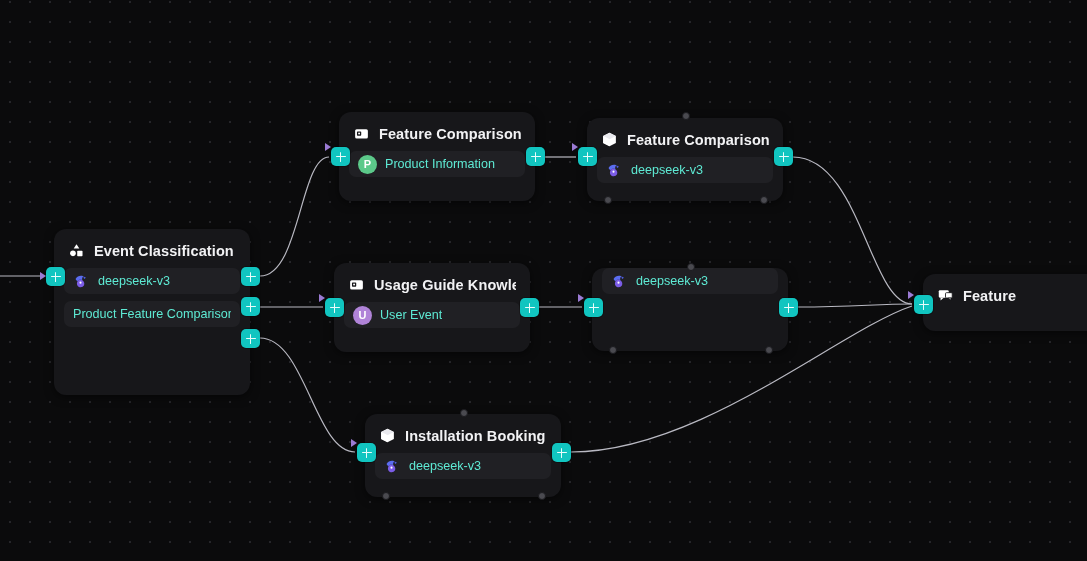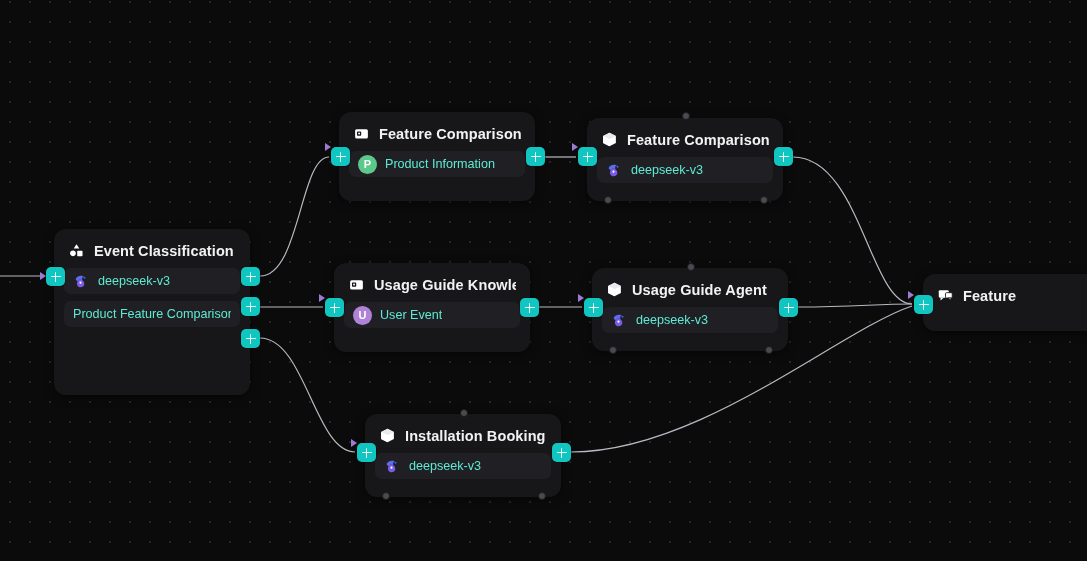--- a/index.html
+++ b/index.html
@@ -231,30 +231,20 @@
           <span class="node-title">Usage Guide Knowle...</span>
         </div>
         <div class="node-body">
           <div class="row">
             <span class="avatar" style="background: rgb(176, 131, 216);">U</span>
             <span class="row-label">User Event</span>
           </div>
         </div>
       </div>
       <div class="node" style="left: 592px; top: 268px; width: 196px; min-height: 83px;">
-        <div class="node-header">
-          <span class="node-icon">
-            <svg viewBox="0 0 24 24" width="17" height="17">
-              <path d="M12 2.3 L21 7 L21 17 L12 21.7 L3 17 L3 7 Z" fill="#ffffff"></path>
-              <path d="M12 2.3 L21 7 L12 11.7 L3 7 Z" fill="#e9e9ee"></path>
-              <path d="M12 11.7 L12 21.7 L3 17 L3 7 Z" fill="#ffffff" opacity="0.92"></path>
-            </svg>
-          </span>
-          <span class="node-title">Usage Guide Agent</span>
-        </div>
         <div class="node-body">
           <div class="row">
             <span class="ds-logo"><svg viewBox="0 0 24 24" width="17" height="17">
                 <path d="M3.6 8.4 C6 4.4 10.6 3 14.4 4.6 C13 6.4 12.6 8.2 13.2 10.2 C11 9 7.8 9.4 6.4 11.6 C5 10.9 4.1 9.8 3.6 8.4 Z" fill="#5b6df0"></path>
                 <path d="M6.4 11.6 C7.8 9.4 11 9 13.2 10.2 C15.6 11.6 16.6 14.6 15.6 17.4 C14.2 20 11 21 8.4 19.6 C5.6 18.2 4.6 14.6 6.4 11.6 Z" fill="#7b5ce6"></path>
                 <circle cx="10.6" cy="13.6" r="1.5" fill="#ffffff"></circle>
                 <path d="M14.4 4.6 L18.4 6.6 L15.6 8.4 Z" fill="#4f5fe8"></path>
               </svg></span>
             <span class="row-label">deepseek-v3</span>
           </div>

